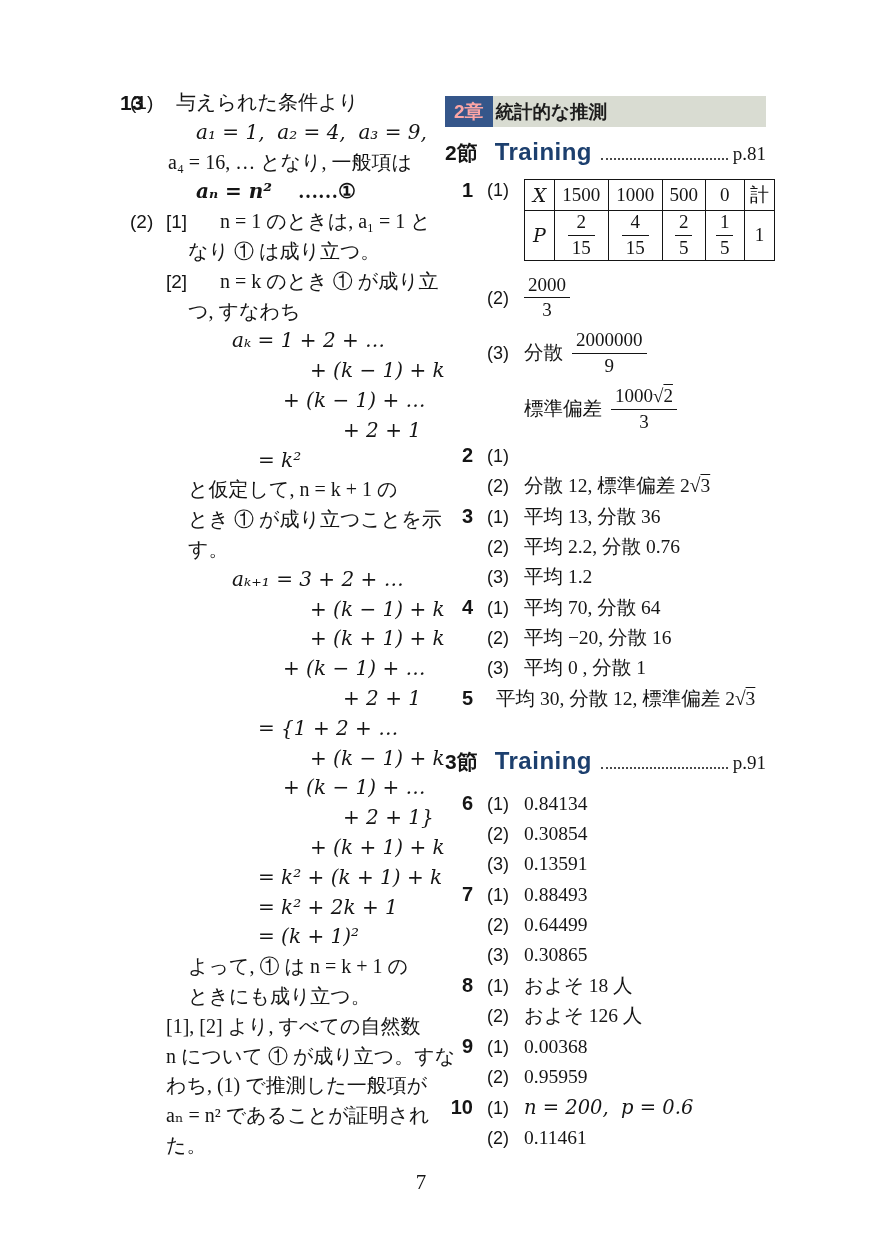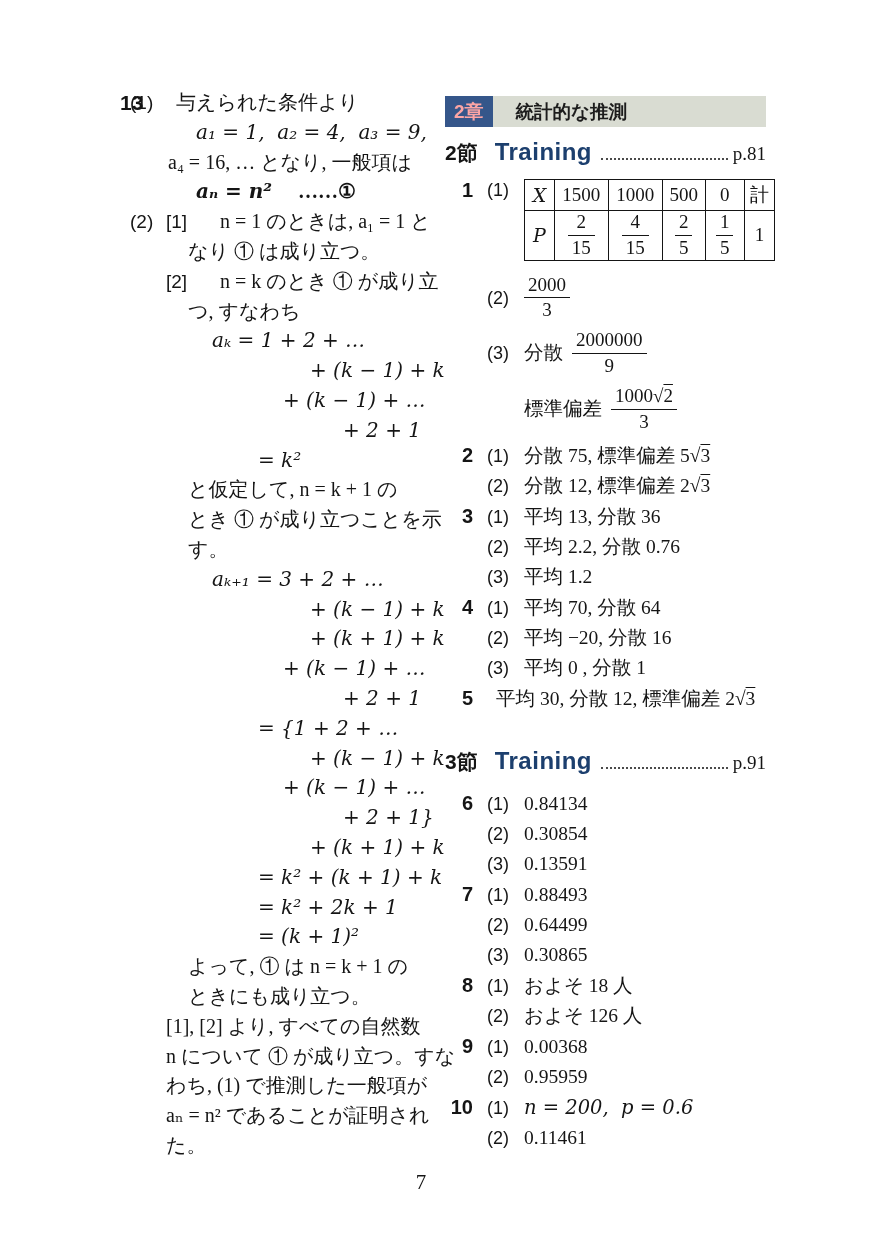--- a/index.html
+++ b/index.html
@@ -7,33 +7,33 @@
     width:874px;height:1240px;background:#ffffff;position:relative;
     font-family:"Liberation Serif","DejaVu Serif",serif;color:#151515;
     overflow:hidden;
   }
   
   .left-col{position:absolute;left:88px;top:88px;width:360px;font-size:20px;}
   .lline{position:relative;height:29.8px;line-height:29.8px;}
   .at{position:absolute;top:0;white-space:pre;}
   .x0{left:0}.x42{left:42px}.x70{left:80px}.x78{left:78px}.x88{left:88px}
   .x100{left:100px}.x108{left:108px}.x132{left:132px}
-  .x136{left:124px}.x170{left:170px}.x195{left:195px}.x222{left:222px}.x255{left:255px}
+  .x136{left:144px}.x170{left:170px}.x195{left:195px}.x222{left:222px}.x255{left:255px}
   .pnum{font-family:"Liberation Sans","DejaVu Sans",sans-serif;font-weight:bold;font-size:21px;margin-left:32px;}
   .plab{font-family:"Liberation Sans","DejaVu Sans",sans-serif;font-size:19px;}
   .m{font-family:"DejaVu Serif","Liberation Serif",serif;font-style:italic;}
   .mb{font-weight:bold;}
   .gap{margin-left:26px;font-style:normal;font-weight:bold;}
   
   .right-col{position:absolute;left:445px;top:96px;width:330px;font-size:19.5px;}
   .chapbar{display:flex;align-items:stretch;height:31px;width:321px;background:#d9dcd2;}
   .chapbadge{background:#35568a;color:#fca5a5;font-family:"Liberation Sans","DejaVu Sans",sans-serif;
     font-weight:bold;font-size:19px;display:flex;align-items:center;padding:0 9px;}
   .chaptitle{font-family:"Liberation Sans","DejaVu Sans",sans-serif;font-weight:bold;font-size:18.5px;
-    color:#1c1c1c;display:flex;align-items:center;padding-left:23px;}
+    color:#1c1c1c;display:flex;align-items:center;padding-left:3px;}
   .secline{display:flex;align-items:baseline;margin-top:8px;height:34px;line-height:34px;width:321px;}
   .seclabel{font-family:"Liberation Sans","DejaVu Sans",sans-serif;font-weight:bold;font-size:21px;flex:none;}
   .sectitle{font-family:"Liberation Sans","DejaVu Sans",sans-serif;font-weight:bold;font-size:24px;
     color:#1c3f6e;margin-left:17px;flex:none;letter-spacing:.5px;}
   .leader{flex:1;border-bottom:2px dotted #4a4a4a;margin:0 5px 9px 9px;height:0;align-self:flex-end;}
   .secpage{font-size:19px;flex:none;}
   .rrow{display:flex;align-items:baseline;min-height:30px;line-height:30px;}
   .frow{align-items:center;margin:7px 0;}
   .rnum{width:28px;text-align:right;flex:none;
     font-family:"Liberation Sans","DejaVu Sans",sans-serif;font-weight:bold;font-size:20px;}
@@ -241,21 +241,20 @@
     <span class="flabel">標準偏差</span>
     <span class="frac">
         <span class="fn"><span>1000√</span><span class="rad">2</span></span>
         <span class="fd">3</span>
       </span>
   </div>
 
   <div class="rrow">
     <span class="rnum">2</span>
     <span class="rsub">(1)</span>
-    <span class="rtxt"><span>分散 75, 標準偏差 5√</span><span class="rad">3</span></span>
   </div>
   <div class="rrow">
     <span class="rnum"></span>
     <span class="rsub">(2)</span>
     <span class="rtxt"><span>分散 12, 標準偏差 2√</span><span class="rad">3</span></span>
   </div>
 
   <div class="rrow">
     <span class="rnum">3</span>
     <span class="rsub">(1)</span>

